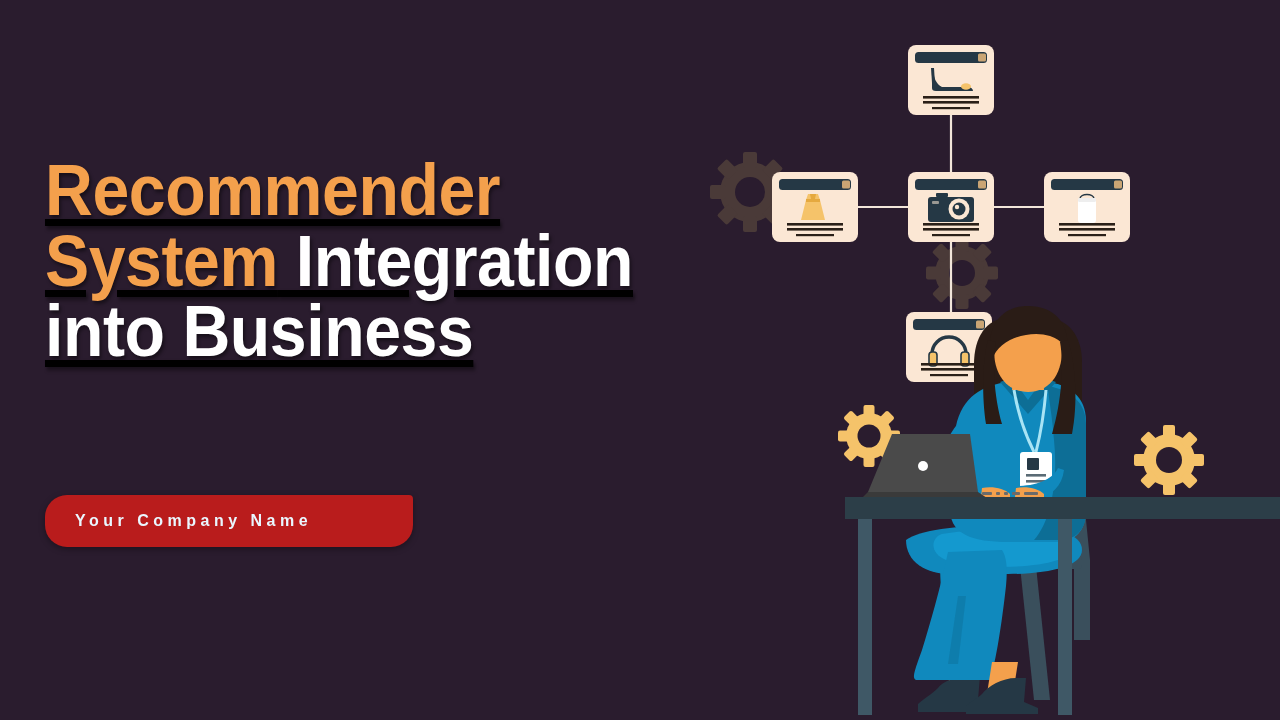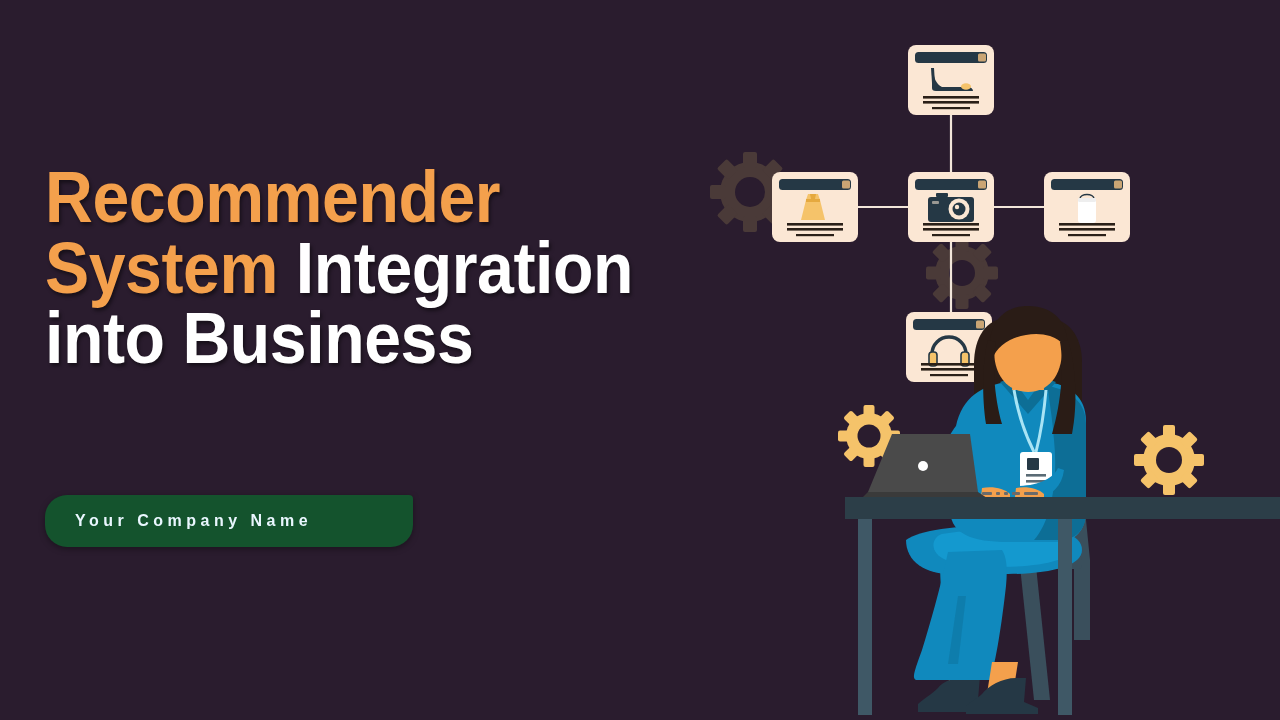--- a/index.html
+++ b/index.html
@@ -7,42 +7,43 @@
   body {
     background:#2a1c2e;
     font-family:"Liberation Sans", sans-serif;
     position:relative;
   }
   .slide { position:absolute; inset:0; background:#2a1c2e; overflow:hidden; }
 
   
   .text-col {
     position:absolute;
-    left:45px; top:162px;
+    left:45px; top:155px;
     width:680px;
+    text-decoration:underline;
   }
   .headline {
     font-size:72px;
     line-height:0.98;
     font-weight:700;
     letter-spacing:-0.5px;
     color:#ffffff;
     font-family:"Liberation Sans Narrow","Liberation Sans", sans-serif;
     transform:scaleX(0.92);
     transform-origin:left top;
     text-shadow:2px 3px 4px rgba(0,0,0,0.45);
   }
   .hl-accent { color:#f4a04c; }
   .hl-line { display:block; white-space:nowrap; }
 
   .company-badge {
     position:absolute;
     left:45px; top:495px;
     width:368px; height:52px;
-    background:#14532d;
+    background:#b91c1c;
     border-radius:22px 4px 22px 22px;
     display:flex; align-items:center;
     box-shadow:0 2px 6px rgba(0,0,0,0.35);
   }
   .company-badge span {
     color:#eaf7ff;
     font-size:16px;
     font-weight:600;
     letter-spacing:4.5px;
     padding-left:30px;

